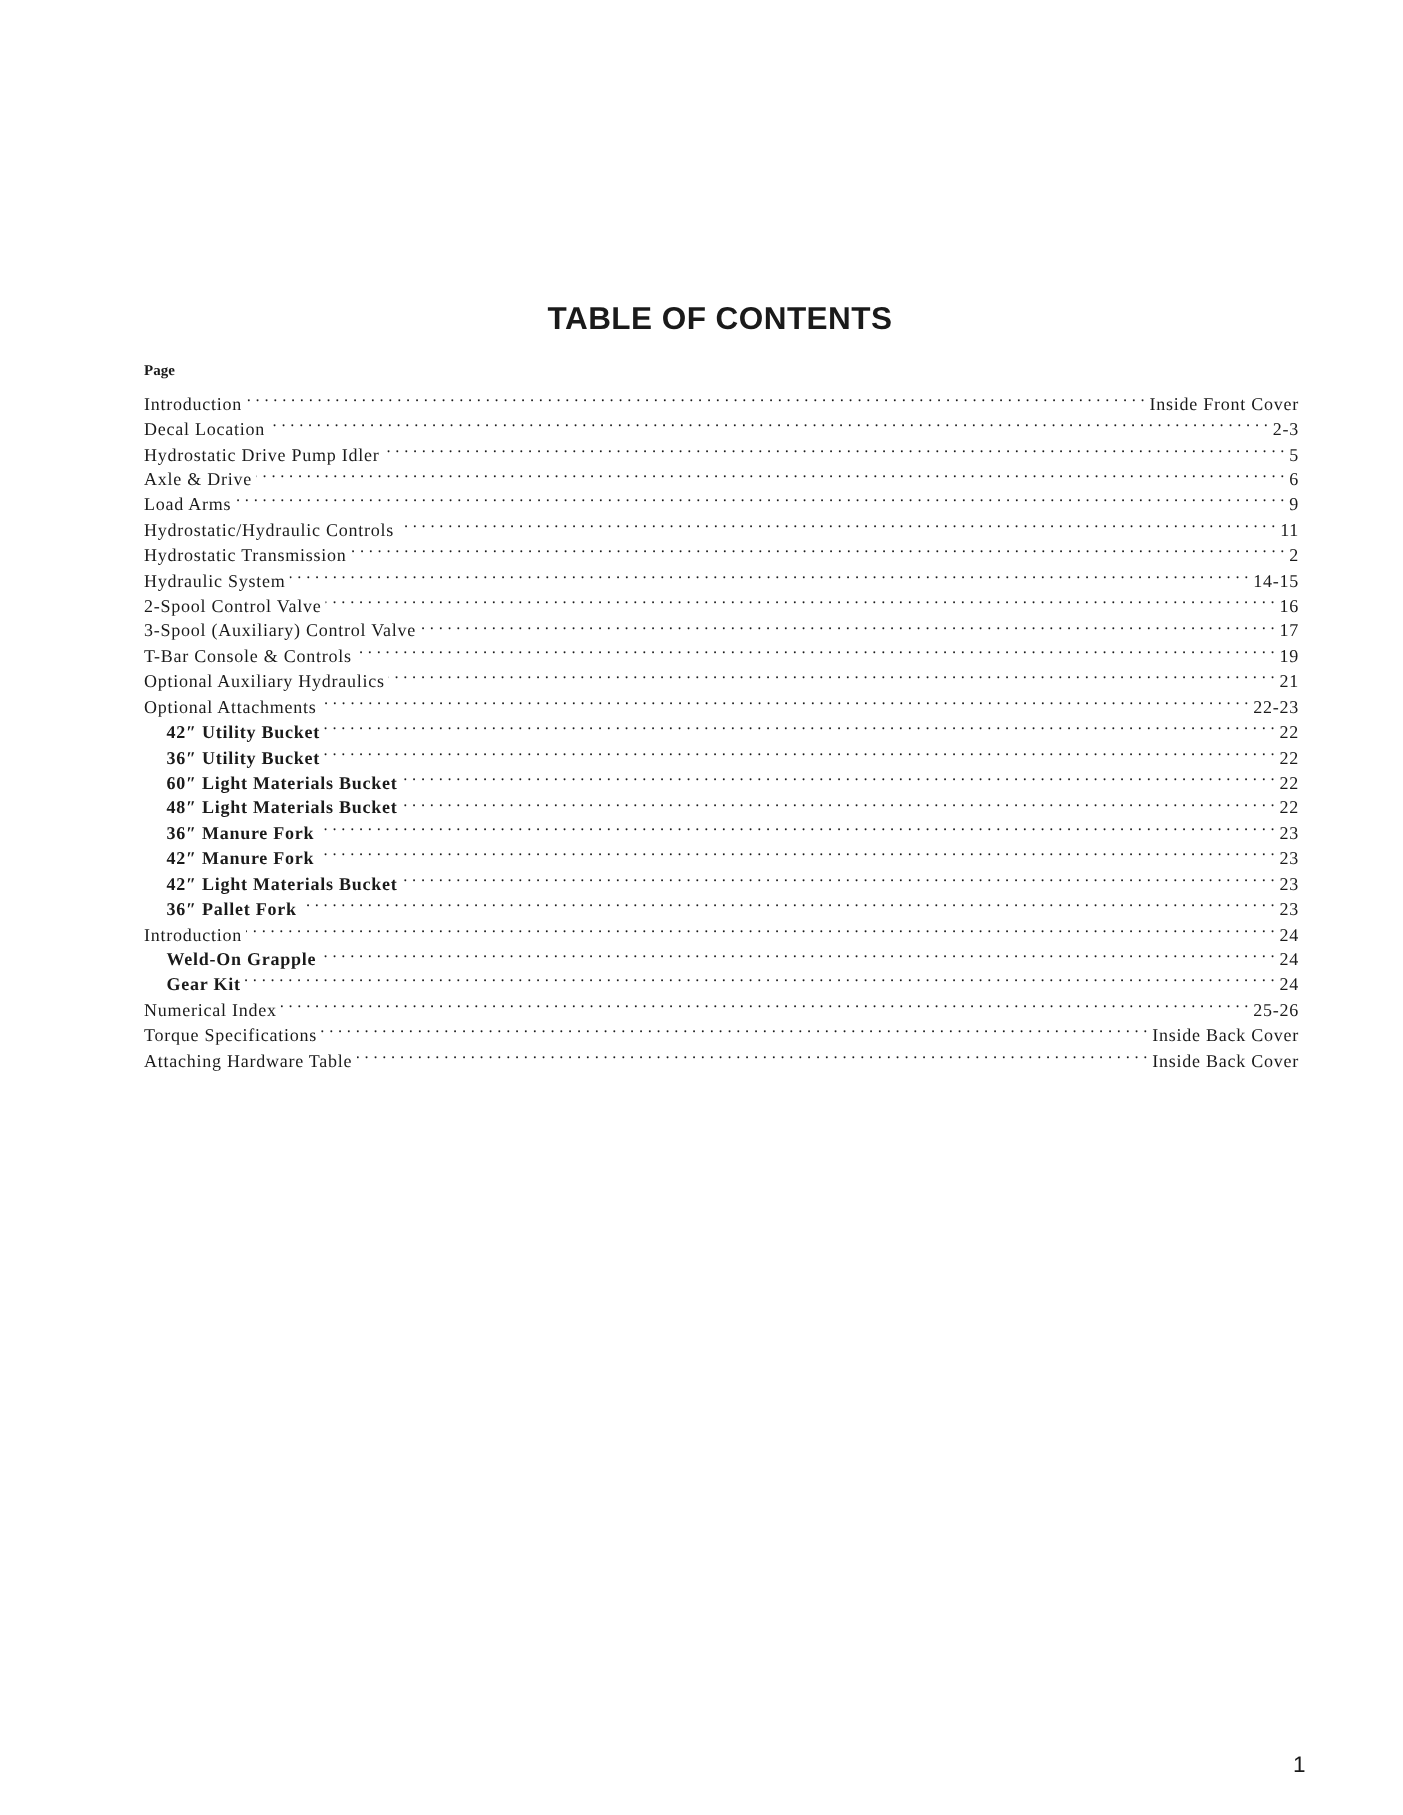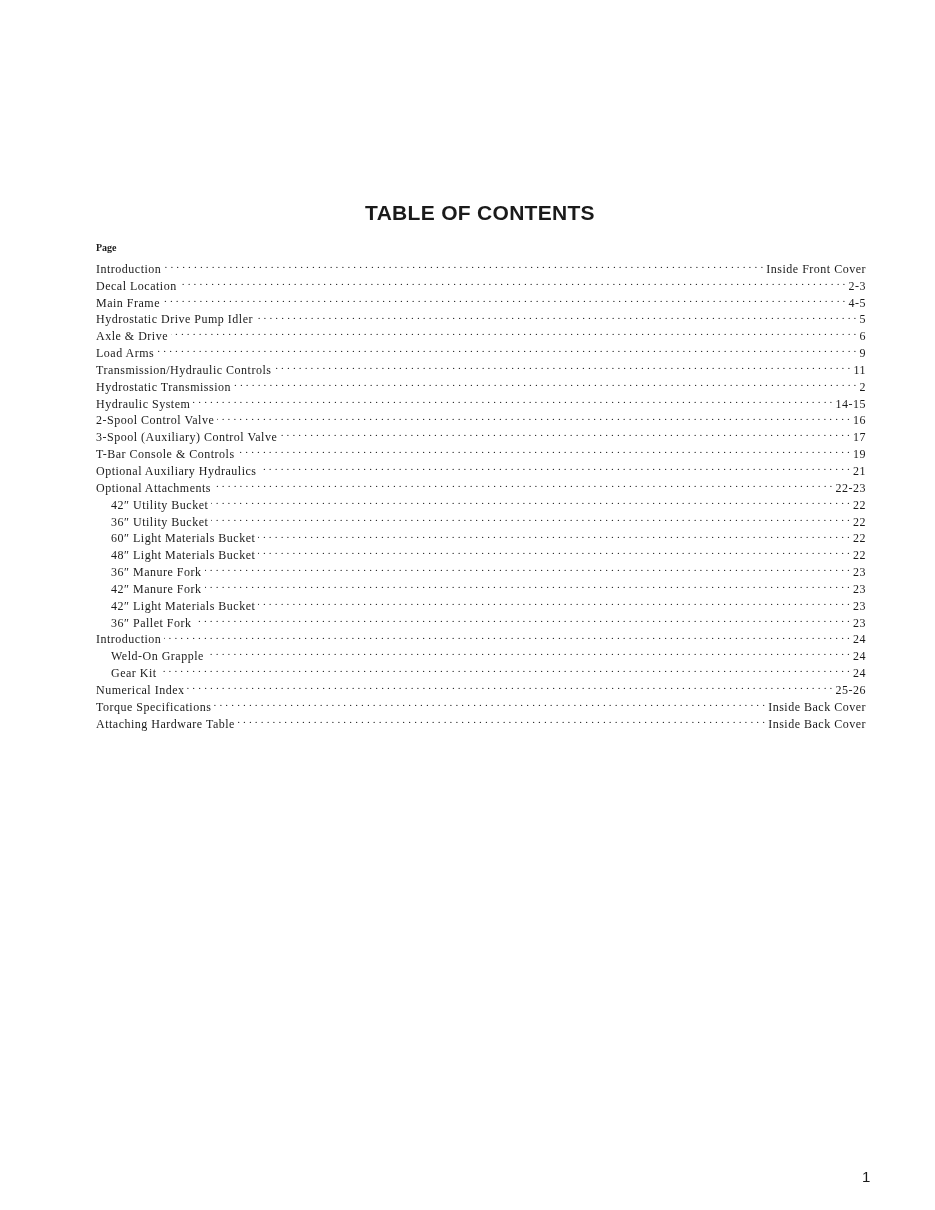--- a/index.html
+++ b/index.html
@@ -45,20 +45,21 @@
       display: flex;
       align-items: baseline;
       height: 16.85px;
       line-height: 16.85px;
       font-size: 12px;
       letter-spacing: 0.5px;
       white-space: nowrap;
     }
     .toc-row.indent .toc-label {
       padding-left: 15px;
+      font-weight: bold;
     }
     .toc-label {
       flex: 0 0 auto;
     }
     .toc-leader {
       flex: 1 1 auto;
       overflow: hidden;
       margin: 0 3px;
       position: relative;
       height: 16.85px;
@@ -97,41 +98,36 @@
         <span class="toc-label">Introduction</span>
         <span class="toc-leader"></span>
         <span class="toc-page">Inside Front Cover</span>
       </div>
       <div class="toc-row">
         <span class="toc-label">Decal Location</span>
         <span class="toc-leader"></span>
         <span class="toc-page">2-3</span>
       </div>
       <div class="toc-row">
-        <span class="toc-label">Main Frame</span>
-        <span class="toc-leader"></span>
-        <span class="toc-page">4-5</span>
-      </div>
-      <div class="toc-row">
         <span class="toc-label">Hydrostatic Drive Pump Idler</span>
         <span class="toc-leader"></span>
         <span class="toc-page">5</span>
       </div>
       <div class="toc-row">
         <span class="toc-label">Axle &amp; Drive</span>
         <span class="toc-leader"></span>
         <span class="toc-page">6</span>
       </div>
       <div class="toc-row">
         <span class="toc-label">Load Arms</span>
         <span class="toc-leader"></span>
         <span class="toc-page">9</span>
       </div>
       <div class="toc-row">
-        <span class="toc-label">Transmission/Hydraulic Controls</span>
+        <span class="toc-label">Hydrostatic/Hydraulic Controls</span>
         <span class="toc-leader"></span>
         <span class="toc-page">11</span>
       </div>
       <div class="toc-row">
         <span class="toc-label">Hydrostatic Transmission</span>
         <span class="toc-leader"></span>
         <span class="toc-page">2</span>
       </div>
       <div class="toc-row">
         <span class="toc-label">Hydraulic System</span>

